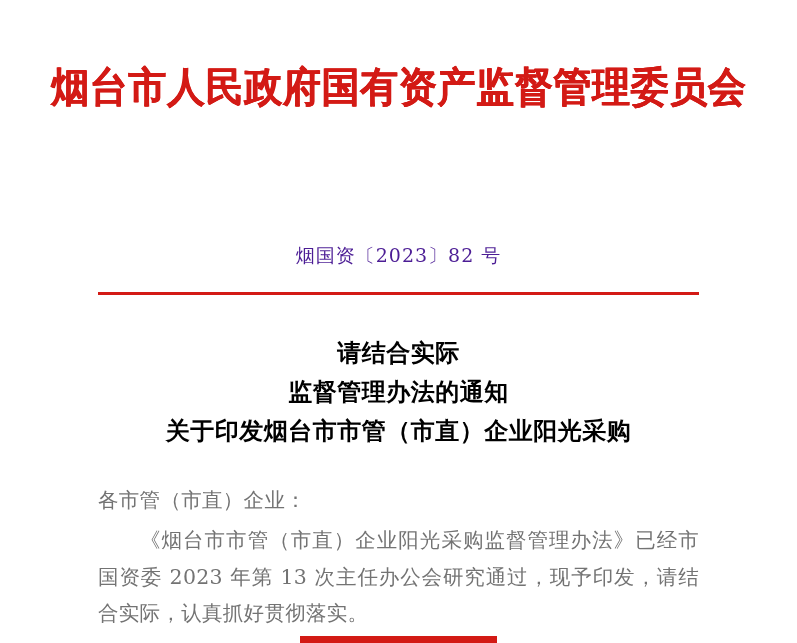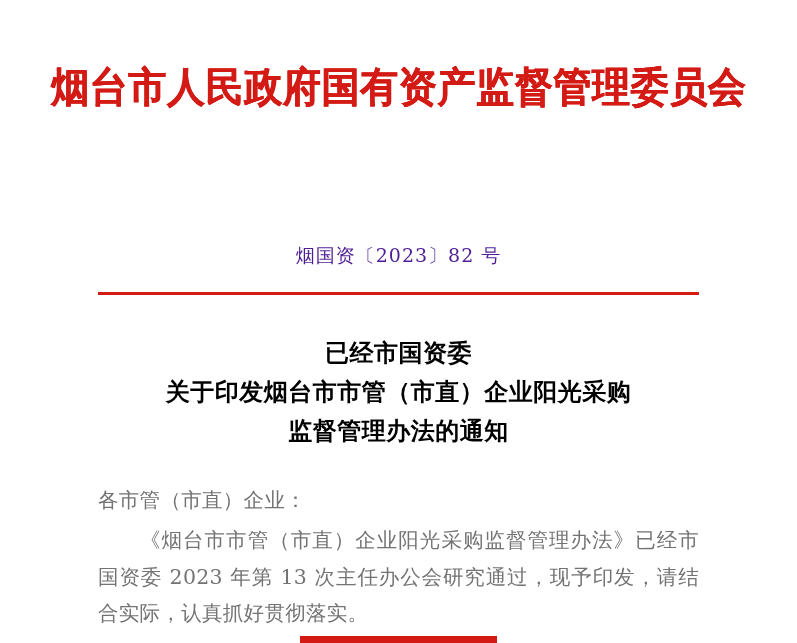--- a/index.html
+++ b/index.html
@@ -120,23 +120,23 @@
 
   <div class="masthead">
     <span class="masthead-title">烟台市人民政府国有资产监督管理委员会</span>
   </div>
 
   <div class="doc-number">烟国资〔2023〕82 号</div>
 
   <div class="red-rule"></div>
 
   <div class="title-block">
-    <span class="title-line">已经市国资委</span>
+    <span class="title-line">请结合实际</span>
+    <span class="title-line">监督管理办法的通知</span>
     <span class="title-line">关于印发烟台市市管（市直）企业阳光采购</span>
-    <span class="title-line">监督管理办法的通知</span>
   </div>
 
   <div class="body-block">
     <p class="salutation">各市管（市直）企业：</p>
     <p class="para">《烟台市市管（市直）企业阳光采购监督管理办法》已经市国资委 2023 年第 13 次主任办公会研究通过，现予印发，请结合实际，认真抓好贯彻落实。</p>
   </div>
 
   <div class="bottom-stripe"></div>
 
 </div>

